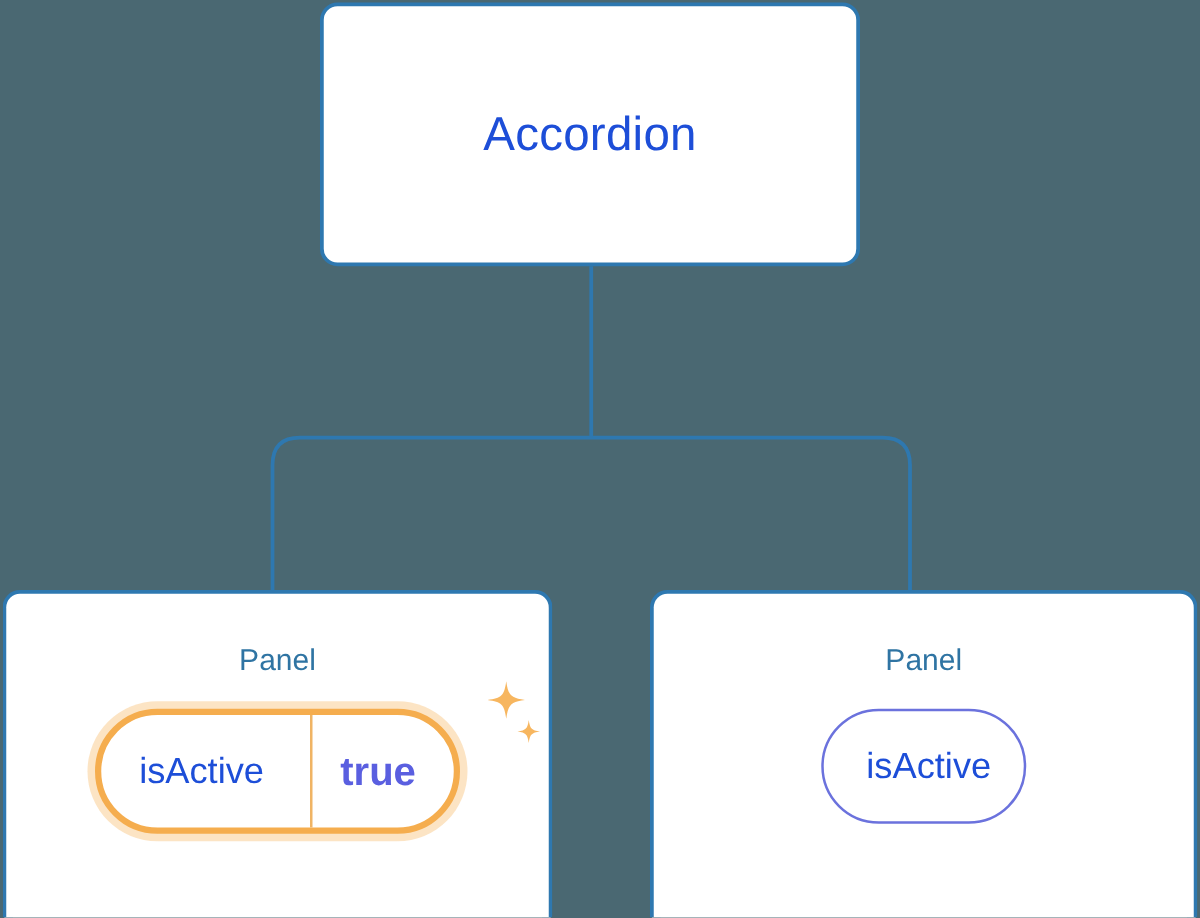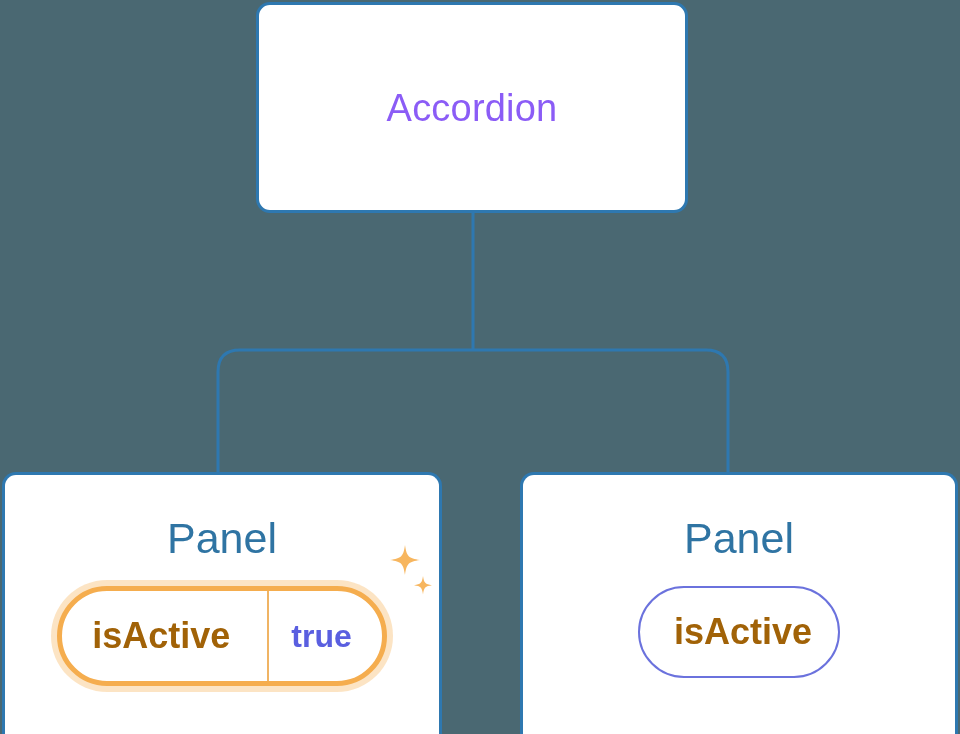--- a/index.html
+++ b/index.html
@@ -41,21 +41,21 @@
   #node-root {
     left: 256px;
     top: 2px;
     width: 432px;
     height: 211px;
     display: flex;
     align-items: center;
     justify-content: center;
   }
   .node-title {
-    color: #8b5cf6;
+    color: #1d4ed8;
     font-size: 38px;
     font-weight: 400;
     letter-spacing: 0.2px;
     line-height: 1;
     white-space: nowrap;
   }
 
   
   .panel-card {
     display: flex;
@@ -76,21 +76,21 @@
     left: 520px;
     top: 472px;
     width: 438px;
     height: 262px;
     border-bottom-left-radius: 0;
     border-bottom-right-radius: 0;
     border-bottom: none;
   }
   .panel-title {
     color: #2f74a3;
-    font-size: 43px;
+    font-size: 24px;
     font-weight: 400;
     line-height: 1;
     margin-top: 42px;
     white-space: nowrap;
   }
 
   
   .pill-wrap {
     position: relative;
     margin-top: 26px;
@@ -112,23 +112,23 @@
   }
   .pill-key,
   .pill-val {
     display: flex;
     align-items: center;
     justify-content: center;
     box-sizing: border-box;
     white-space: nowrap;
   }
   .pill-key {
-    color: #a16207;
-    font-size: 36px;
-    font-weight: 700;
+    color: #1d4ed8;
+    font-size: 29px;
+    font-weight: 400;
     padding: 0 26px 0 34px;
   }
   .pill-val {
     color: #6c72d8;
     font-size: 32px;
     font-weight: 400;
     padding: 0 34px 0 26px;
     border-left: 2px solid #6b72dd;
     margin-left: 15px;
   }

